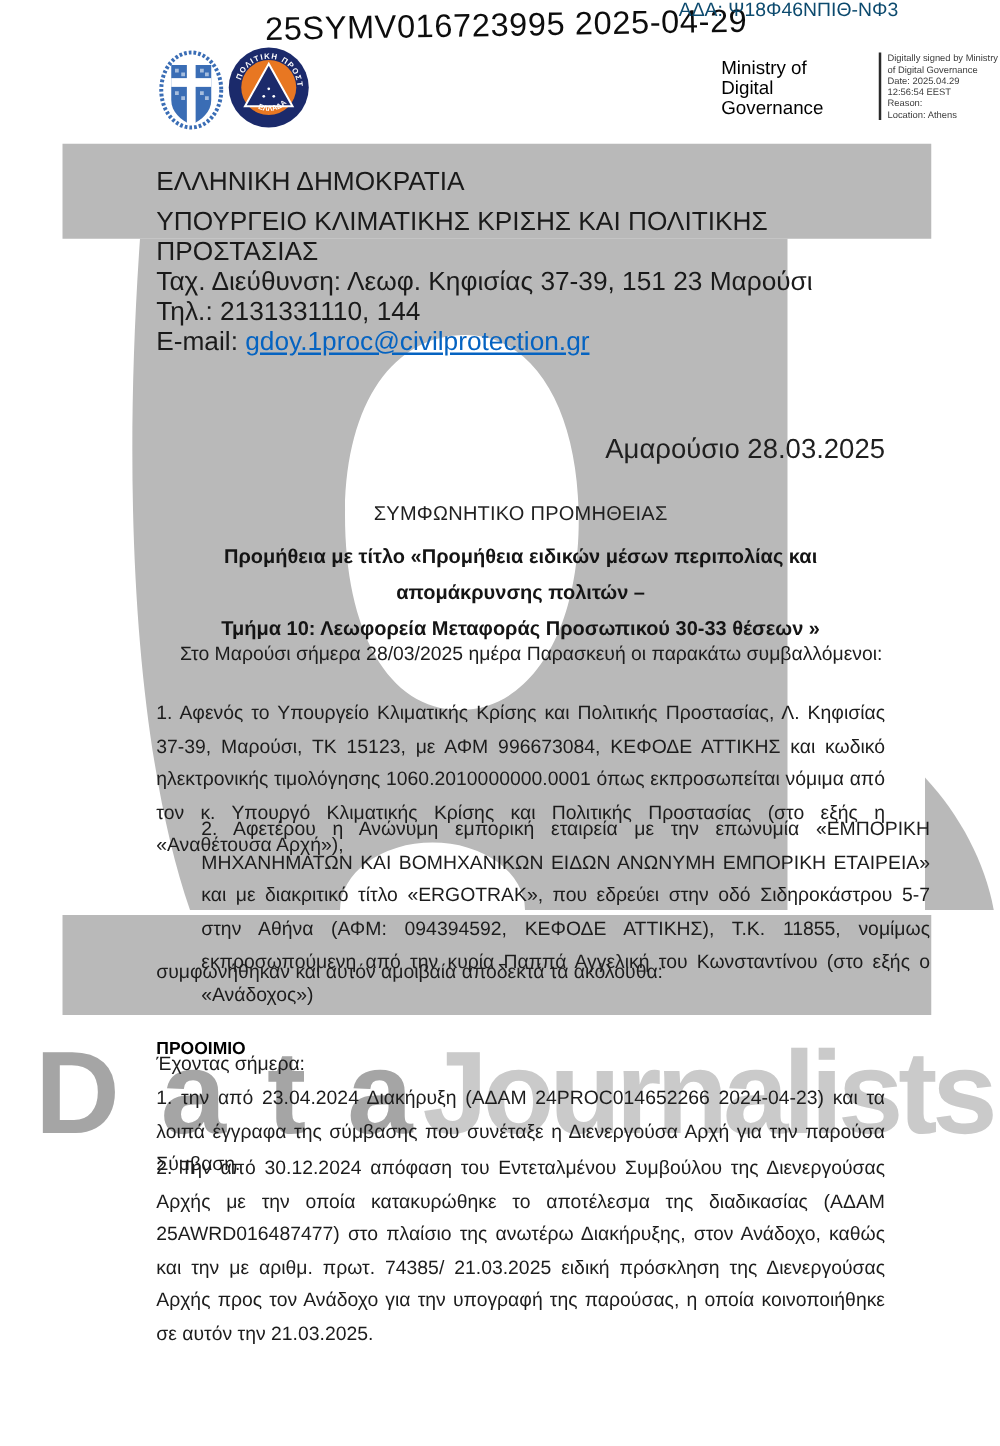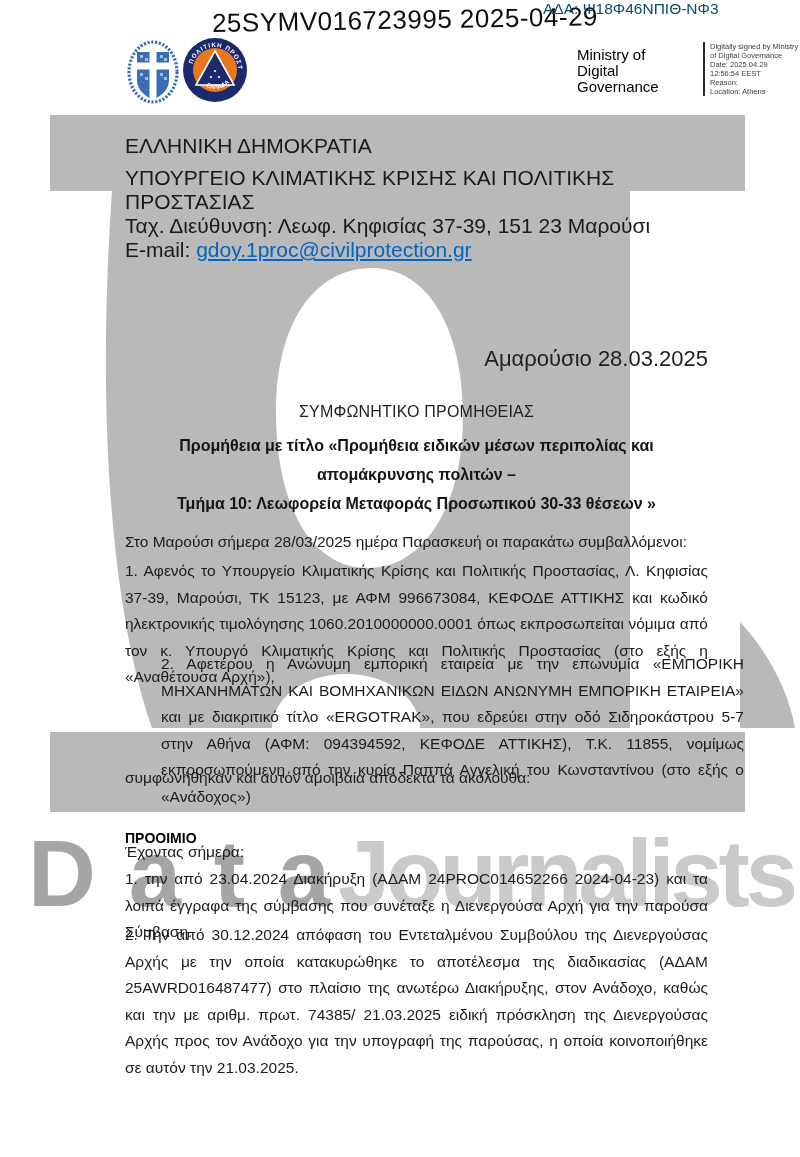--- a/index.html
+++ b/index.html
@@ -46,21 +46,21 @@
     font-size:21px;line-height:24px;color:#1a1a1a;z-index:2;
   }
   .letterhead .lh1{margin-bottom:8px;}
   .letterhead a{color:#0563c1;text-decoration:underline;}
   
   .content{position:absolute;left:125px;width:583px;z-index:2;}
   .date-line{top:346px;text-align:right;font-size:22px;}
   .doc-title{top:403px;text-align:center;font-size:16px;letter-spacing:0.2px;}
   .doc-subtitle{top:431px;text-align:center;font-size:16px;font-weight:bold;line-height:29px;color:#141414;}
   .para{font-size:15.5px;line-height:26.5px;text-align:justify;text-align-last:left;color:#1c1c1c;}
-  .p-intro{top:529px;}
+  .p-intro{top:511px;margin-left:19px;}
   .p-party1{top:558px;}
   .p-party2{top:651px;margin-left:36px;}
   .p-agree{top:765px;text-align:left;}
   .h-preamble{top:830px;font-size:14px;font-weight:bold;color:#000;}
   .p-regard{top:839px;text-align:left;}
   .p-item1{top:866px;}
   .p-item2{top:922px;}
 </style>
 </head>
 <body>
@@ -140,20 +140,21 @@
     <div>Date: 2025.04.29</div>
     <div>12:56:54 EEST</div>
     <div>Reason:</div>
     <div>Location: Athens</div>
   </div>
 
   <div class="letterhead">
     <div class="lh1">ΕΛΛΗΝΙΚΗ ΔΗΜΟΚΡΑΤΙΑ</div>
     <div>ΥΠΟΥΡΓΕΙΟ ΚΛΙΜΑΤΙΚΗΣ ΚΡΙΣΗΣ ΚΑΙ ΠΟΛΙΤΙΚΗΣ ΠΡΟΣΤΑΣΙΑΣ</div>
     <div>Ταχ. Διεύθυνση: Λεωφ. Κηφισίας 37-39, 151 23 Μαρούσι</div>
+    <div>Τηλ.: 2131331110, 144</div>
     <div><span>E-mail: </span><a href="#">gdoy.1proc@civilprotection.gr</a></div>
   </div>
 
   <div class="content date-line">Αμαρούσιο 28.03.2025</div>
 
   <div class="content doc-title">ΣΥΜΦΩΝΗΤΙΚΟ ΠΡΟΜΗΘΕΙΑΣ</div>
 
   <div class="content doc-subtitle">
     <div>Προμήθεια με τίτλο «Προμήθεια ειδικών μέσων περιπολίας και απομάκρυνσης πολιτών –</div>
     <div>Τμήμα 10: Λεωφορεία Μεταφοράς Προσωπικού 30-33 θέσεων »</div>

